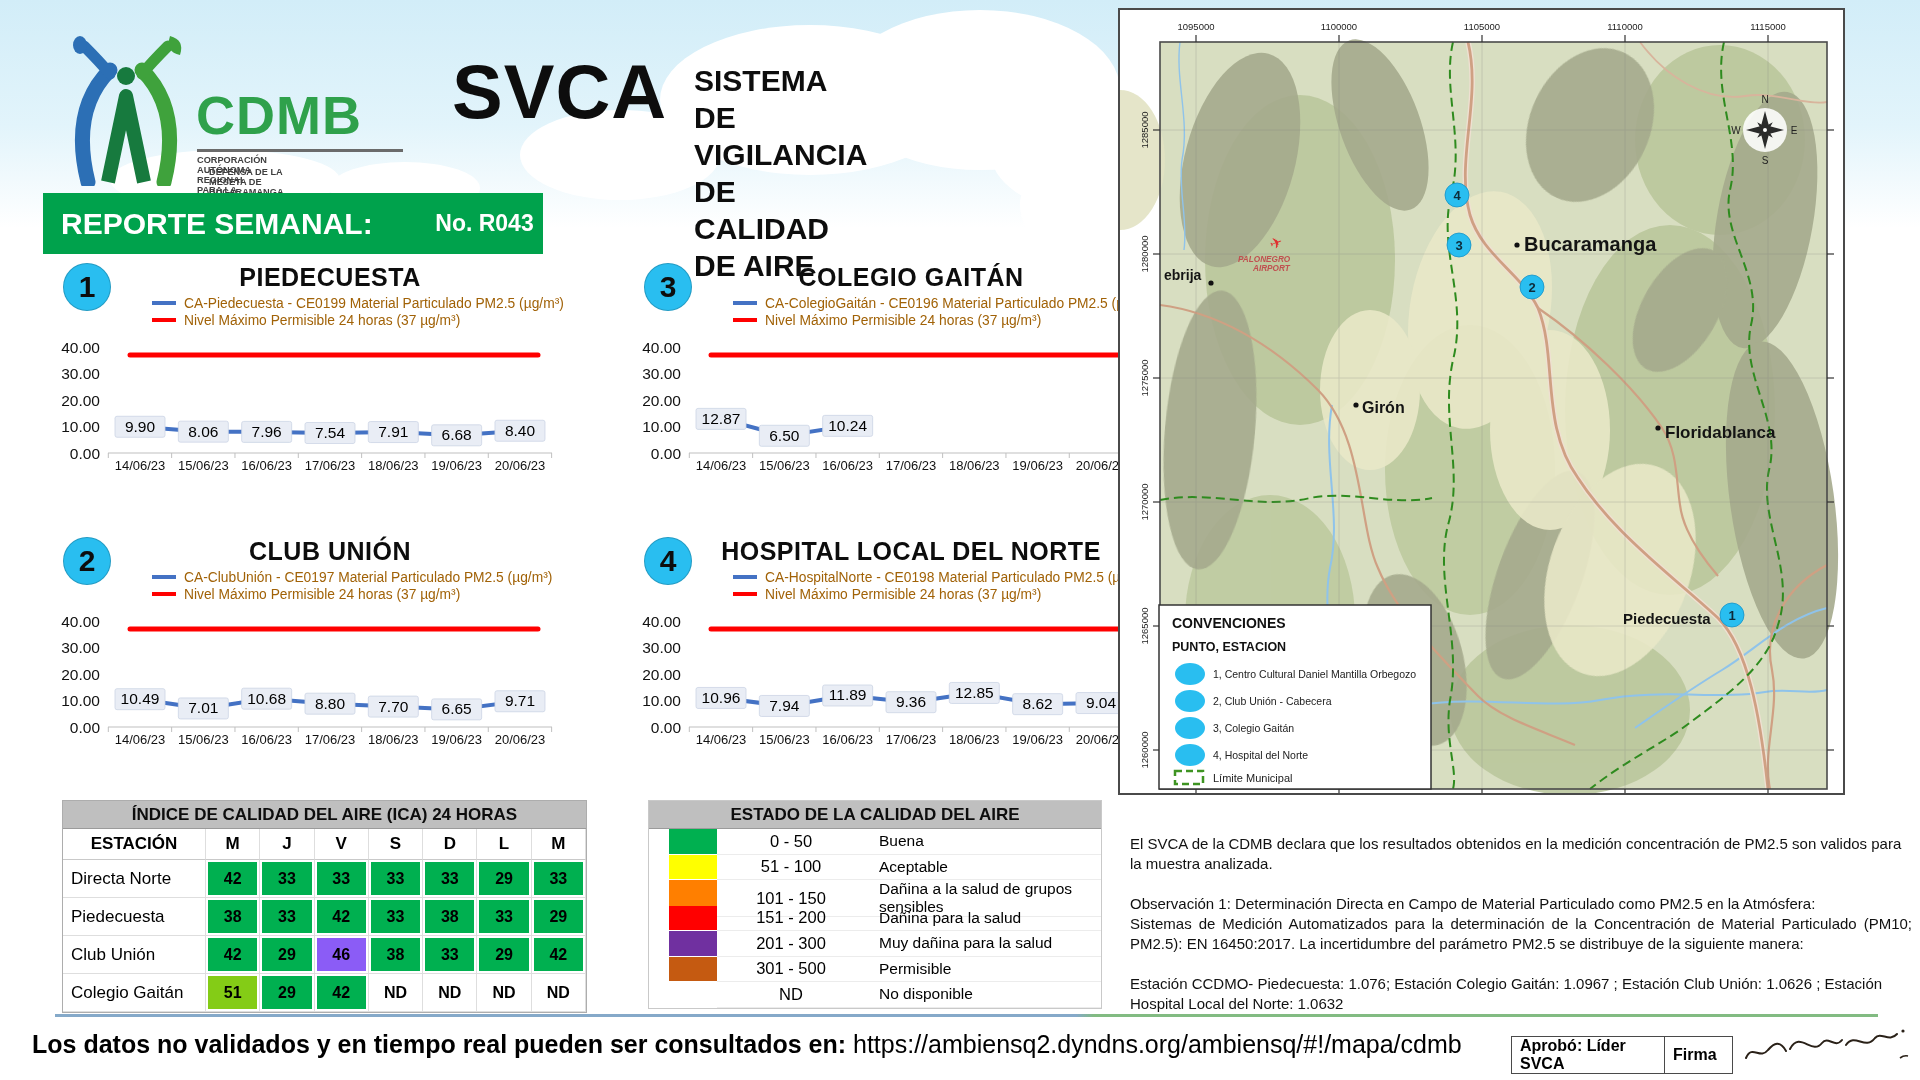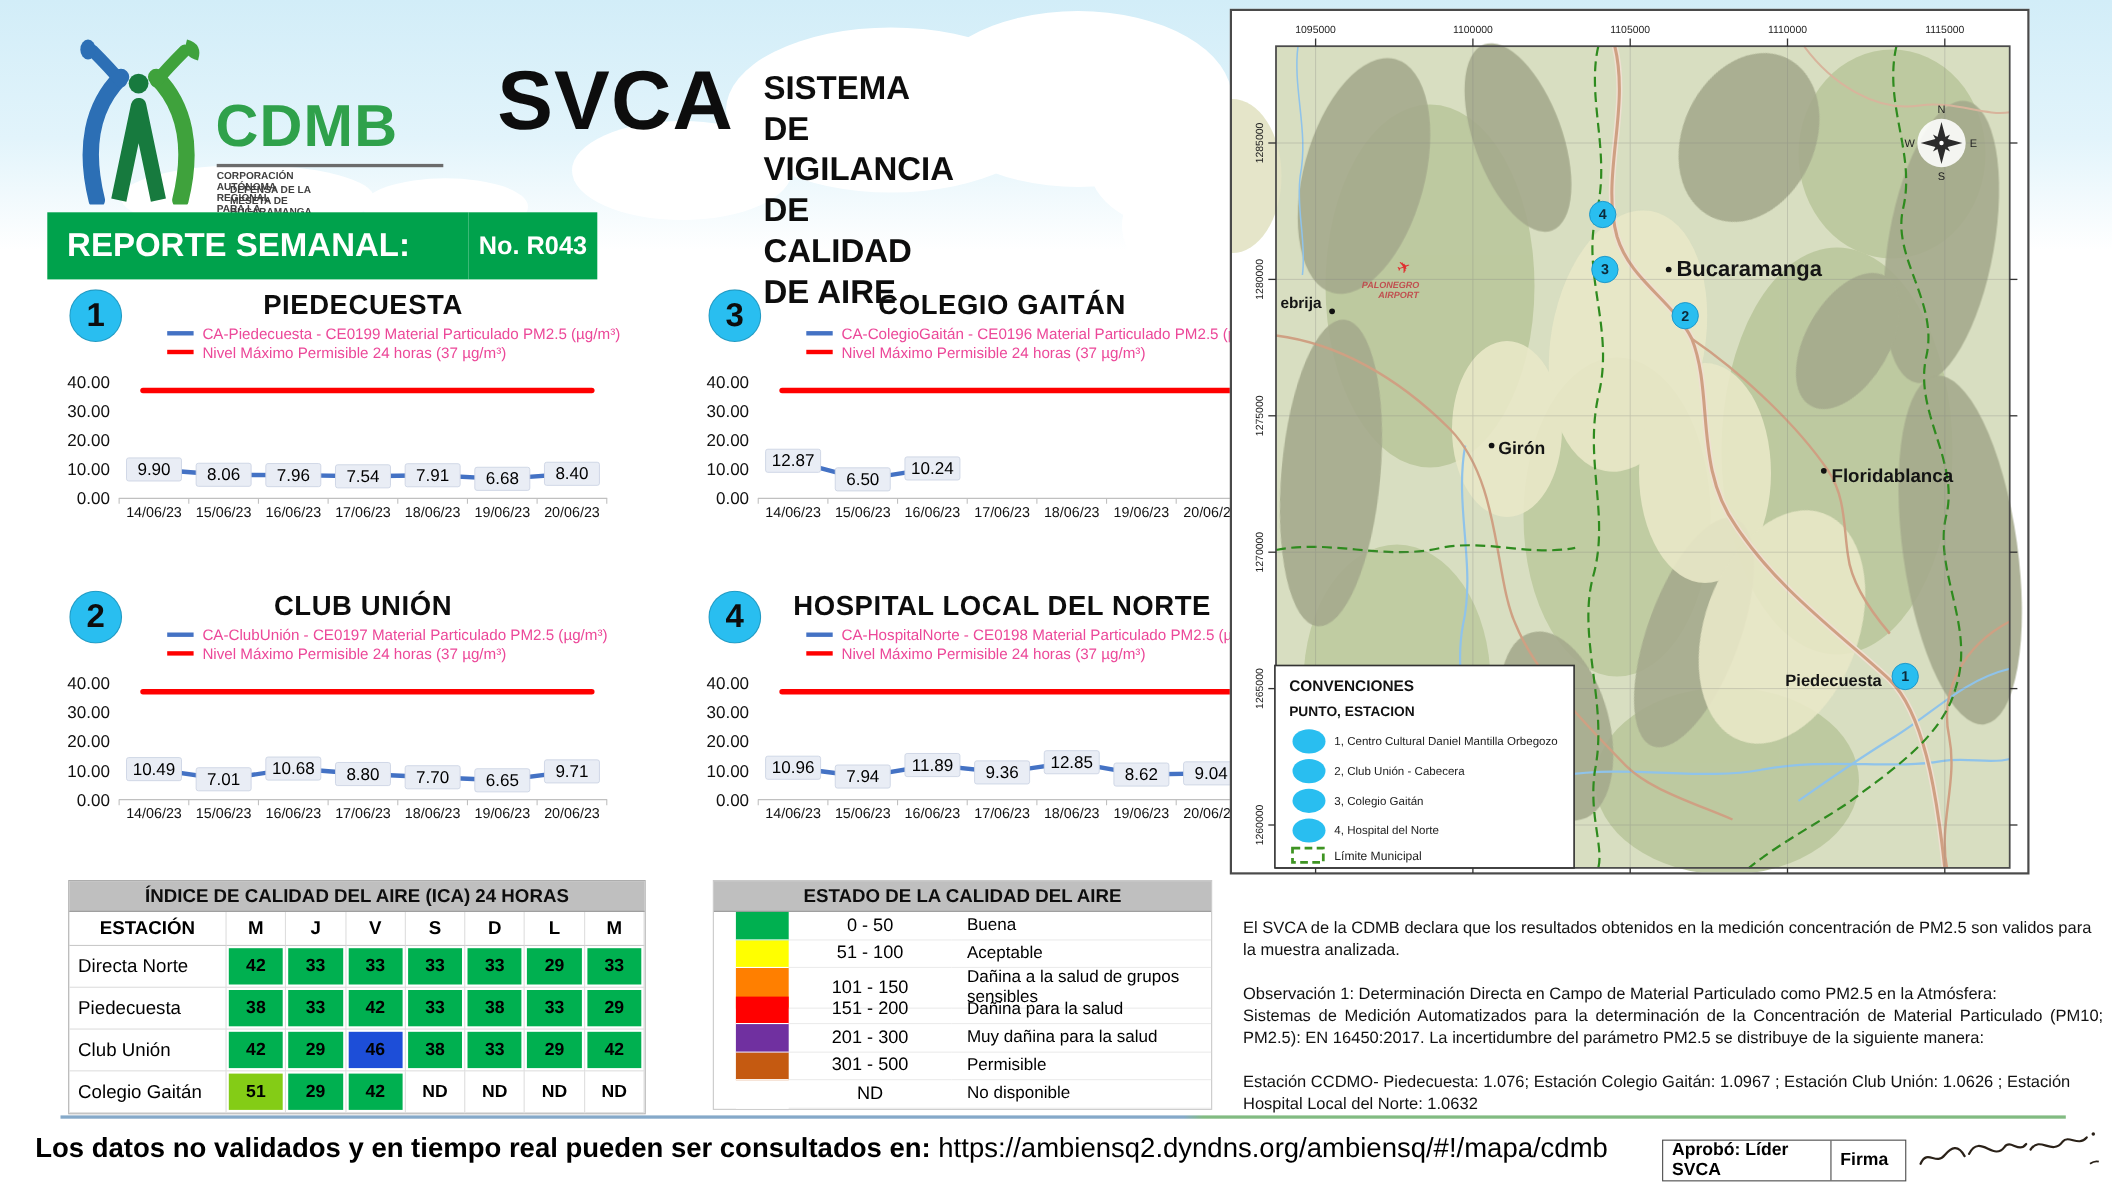--- a/index.html
+++ b/index.html
@@ -35,21 +35,21 @@
   
   .chart-card{position:absolute;width:520px;height:240px;}
   .num-badge{position:absolute;left:23px;top:9px;width:46px;height:46px;border-radius:50%;
              background:#29bef0;border:1px solid rgba(0,0,0,0.18);color:#0d0d0d;
              font-size:30px;font-weight:bold;display:flex;align-items:center;justify-content:center;}
   .chart-title{position:absolute;left:80px;right:20px;top:9px;text-align:center;
                font-size:25px;font-weight:bold;color:#0d0d0d;letter-spacing:0.5px;}
   .legend{position:absolute;left:112px;top:41px;}
   .legend-row{display:flex;align-items:center;height:16px;margin-bottom:1px;}
   .legend-marker{width:24px;margin-right:8px;flex:none;}
-  .legend-label{font-size:13.8px;color:#ec4899;white-space:nowrap;}
+  .legend-label{font-size:13.8px;color:#a16207;white-space:nowrap;}
   .plot{position:absolute;left:0;top:78px;}
 
   
   .ica{position:absolute;left:62px;top:800px;width:523px;background:#fff;border:1px solid #adadad;}
   .tbl-title{height:27px;line-height:27px;background:#bfbfbf;text-align:center;
              font-size:17px;font-weight:bold;color:#0d0d0d;border-bottom:1px solid #9b9b9b;}
   .ica-grid{display:grid;grid-template-columns:143px repeat(7,1fr);}
   .ica-h{height:30px;line-height:30px;font-size:17px;font-weight:bold;text-align:center;
          border-bottom:1px solid #c9c9c9;border-right:1px solid #dedede;}
   .ica-station{height:37px;line-height:37px;font-size:17px;padding-left:8px;
@@ -400,21 +400,21 @@
           <div class="ica-fill" style="background: rgb(0, 176, 80);">29</div>
         </div>
         <div class="ica-station">Club Unión</div>
         <div class="ica-cell">
           <div class="ica-fill" style="background: rgb(0, 176, 80);">42</div>
         </div>
         <div class="ica-cell">
           <div class="ica-fill" style="background: rgb(0, 176, 80);">29</div>
         </div>
         <div class="ica-cell">
-          <div class="ica-fill" style="background: #1d4ed8;">46</div>
+          <div class="ica-fill" style="background: #8b5cf6;">46</div>
         </div>
         <div class="ica-cell">
           <div class="ica-fill" style="background: rgb(0, 176, 80);">38</div>
         </div>
         <div class="ica-cell">
           <div class="ica-fill" style="background: rgb(0, 176, 80);">33</div>
         </div>
         <div class="ica-cell">
           <div class="ica-fill" style="background: rgb(0, 176, 80);">29</div>
         </div>

